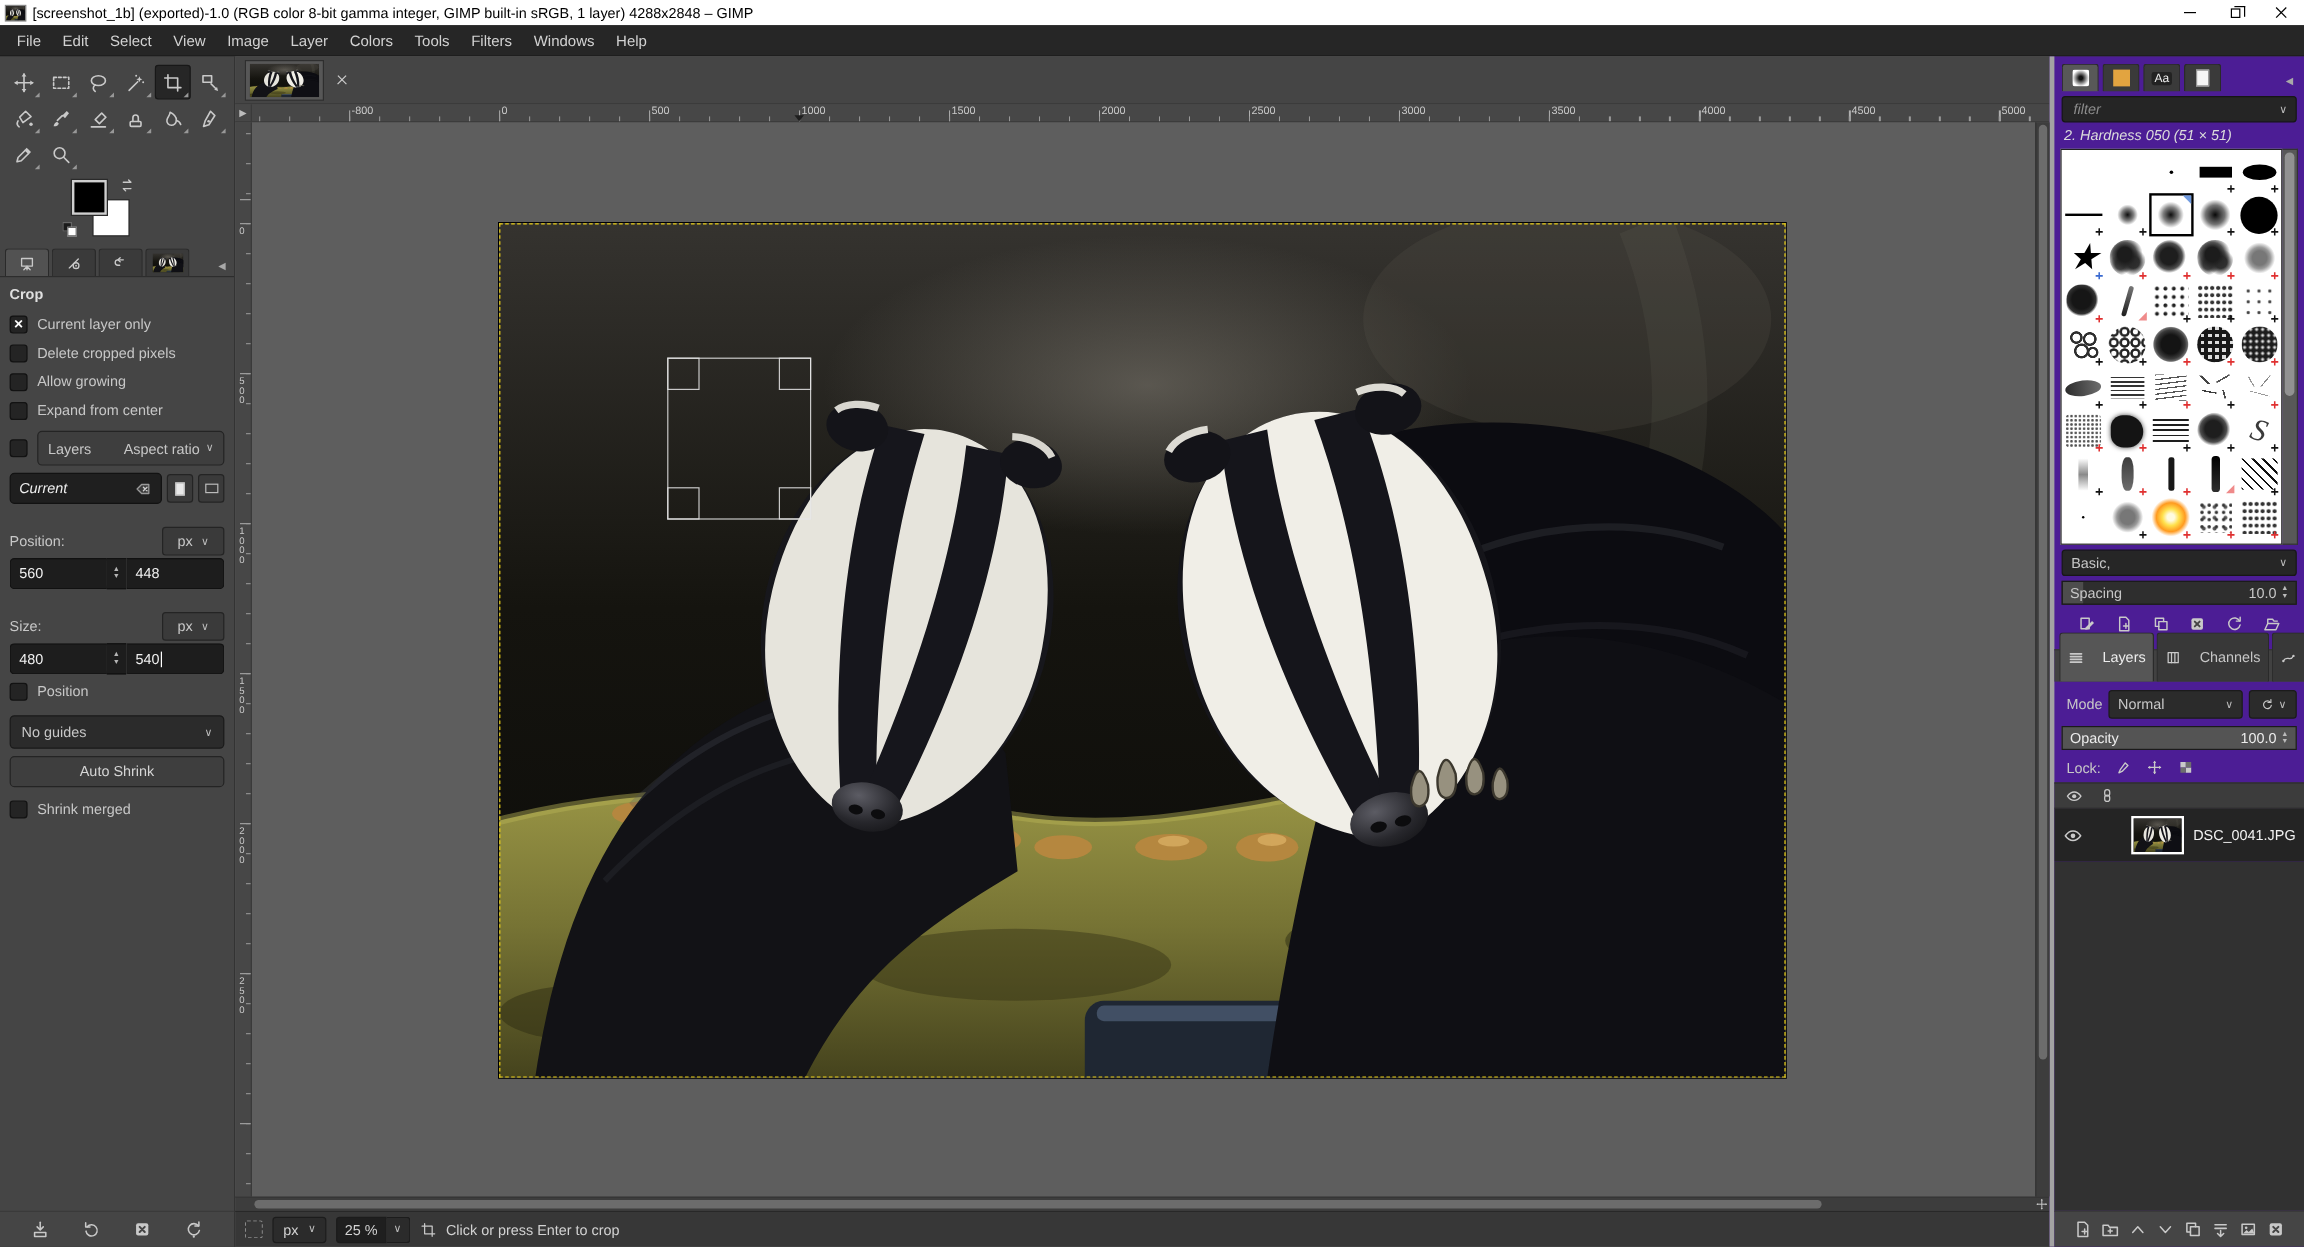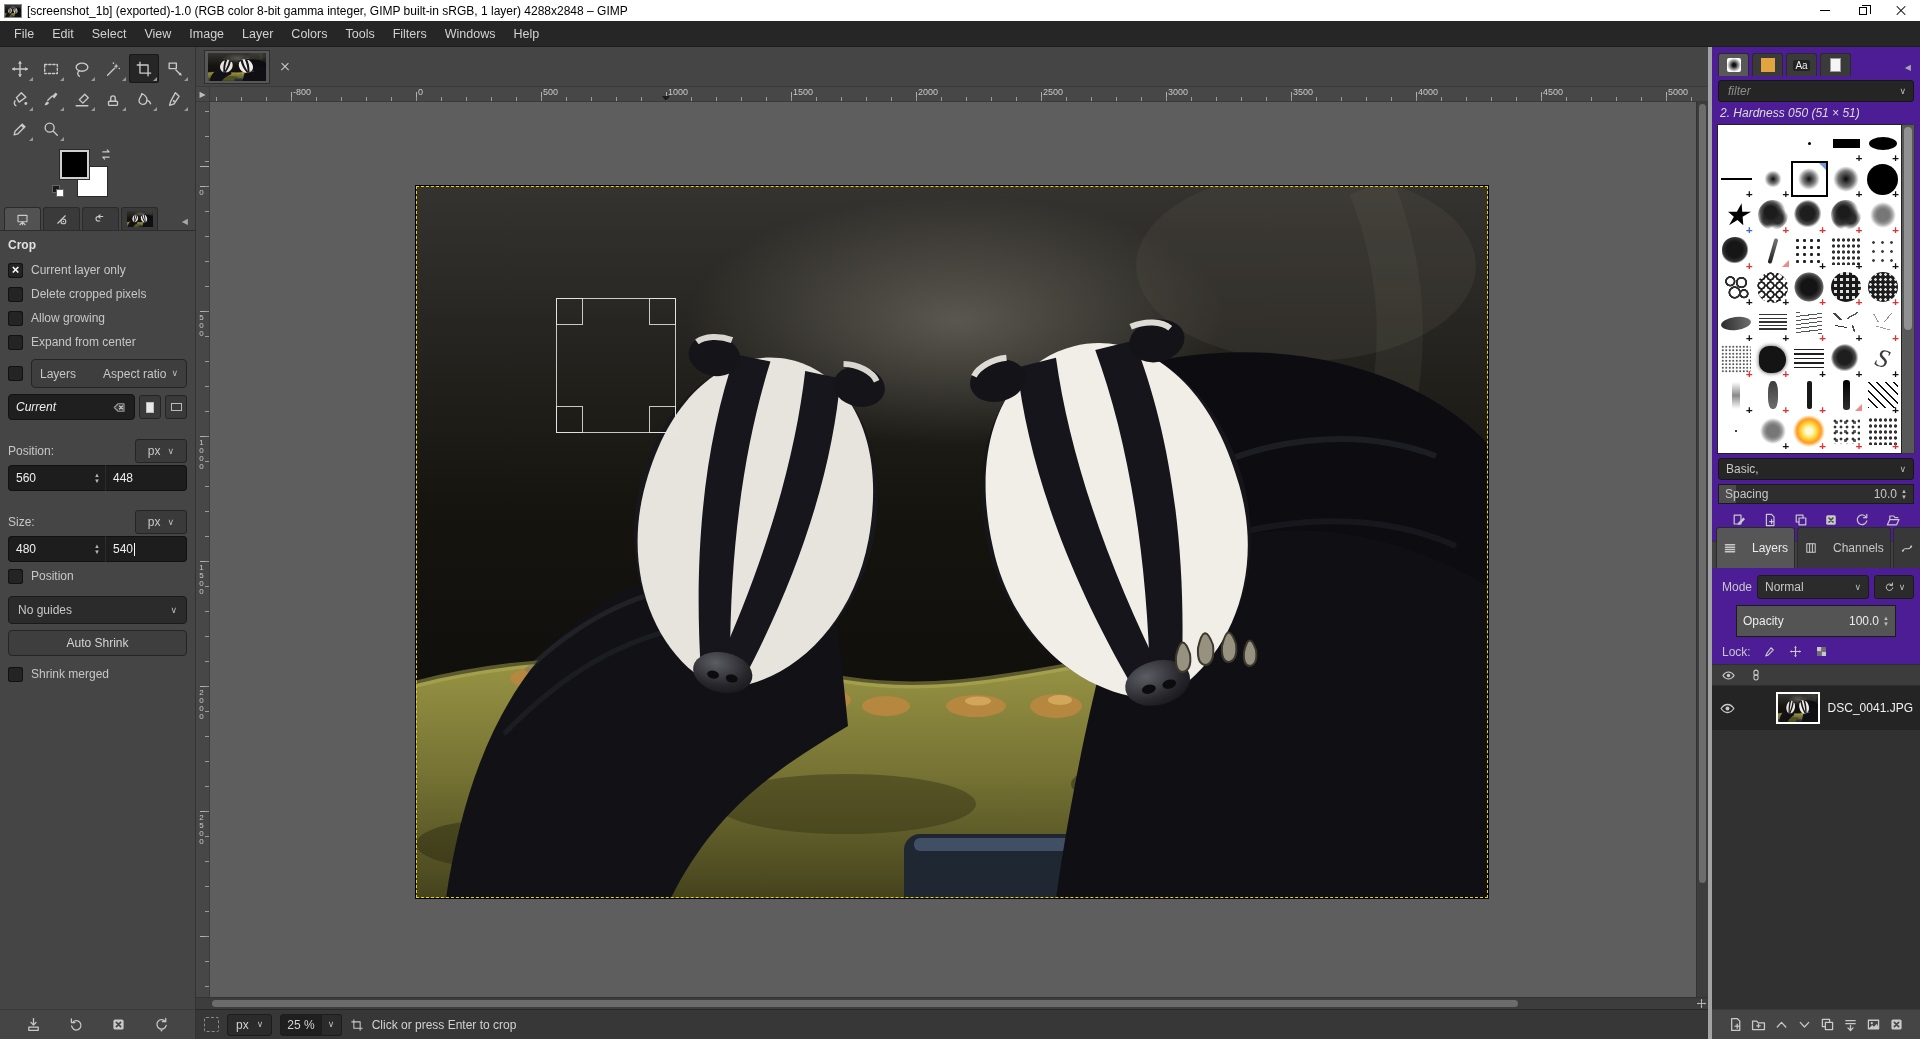--- a/index.html
+++ b/index.html
@@ -216,21 +216,21 @@
   .grip{height:9px;flex:none;display:flex;align-items:center;justify-content:center;color:#8a8a8a;font-size:9px;letter-spacing:2px;line-height:0;}
 
   .layer-tabs{height:27px;flex:none;display:flex;align-items:flex-end;gap:2px;padding:0 4px;background:#414141;border-top:1px solid #333;}
   .ltab{display:flex;align-items:flex-end;gap:15px;padding:13px 6px;background:#383838;border:1px solid #2a2a2a;border-bottom:none;border-radius:3px 3px 0 0;}
   .ltab.active{background:#565656;color:#ececec;}
   .mode-row{display:flex;align-items:center;gap:5px;margin:7px 6px 0;flex:none;}
   .mode-label{flex:none;padding-left:4px;}
   .mode-select{flex:1;height:24px;background:#2b2b2b;border:1px solid #1b1b1b;border-radius:3px;display:flex;align-items:center;padding:0 7px;}
   .mode-select .chev{margin-left:auto;}
   .mode-extra{width:40px;height:24px;background:#2b2b2b;border:1px solid #1b1b1b;border-radius:3px;display:flex;align-items:center;justify-content:center;gap:3px;}
-  .opacity-row{margin:6px 24px 0;height:32px;background:#545454;border:1px solid #1b1b1b;display:flex;align-items:center;padding:0 6px;color:#ececec;flex:none;}
+  .opacity-row{margin:6px 6px 0;height:20px;background:#545454;border:1px solid #1b1b1b;display:flex;align-items:center;padding:0 6px;color:#ececec;flex:none;}
   .opacity-row .val{margin-left:auto;}
   .lock-row{display:flex;align-items:center;gap:11px;margin:7px 10px 5px;flex:none;}
   .col-header{height:22px;flex:none;background:#3c3c3c;border-top:1px solid #2e2e2e;border-bottom:1px solid #2e2e2e;display:flex;align-items:center;gap:13px;padding:0 9px;}
   .layer-row{height:44px;flex:none;background:#242424;display:flex;align-items:center;gap:8px;padding:0 7px;color:#f2f2f2;font-weight:normal;}
   .layer-row .spacer{width:26px;}
   .layer-thumb{width:44px;height:32px;border:2px solid #fff;background:#000;flex:none;}
   .layer-thumb svg{display:block;width:100%;height:100%;}
   .layers-empty{flex:1;background:#313131;}
 
   .icon-18{width:18px;height:18px;display:block;}

